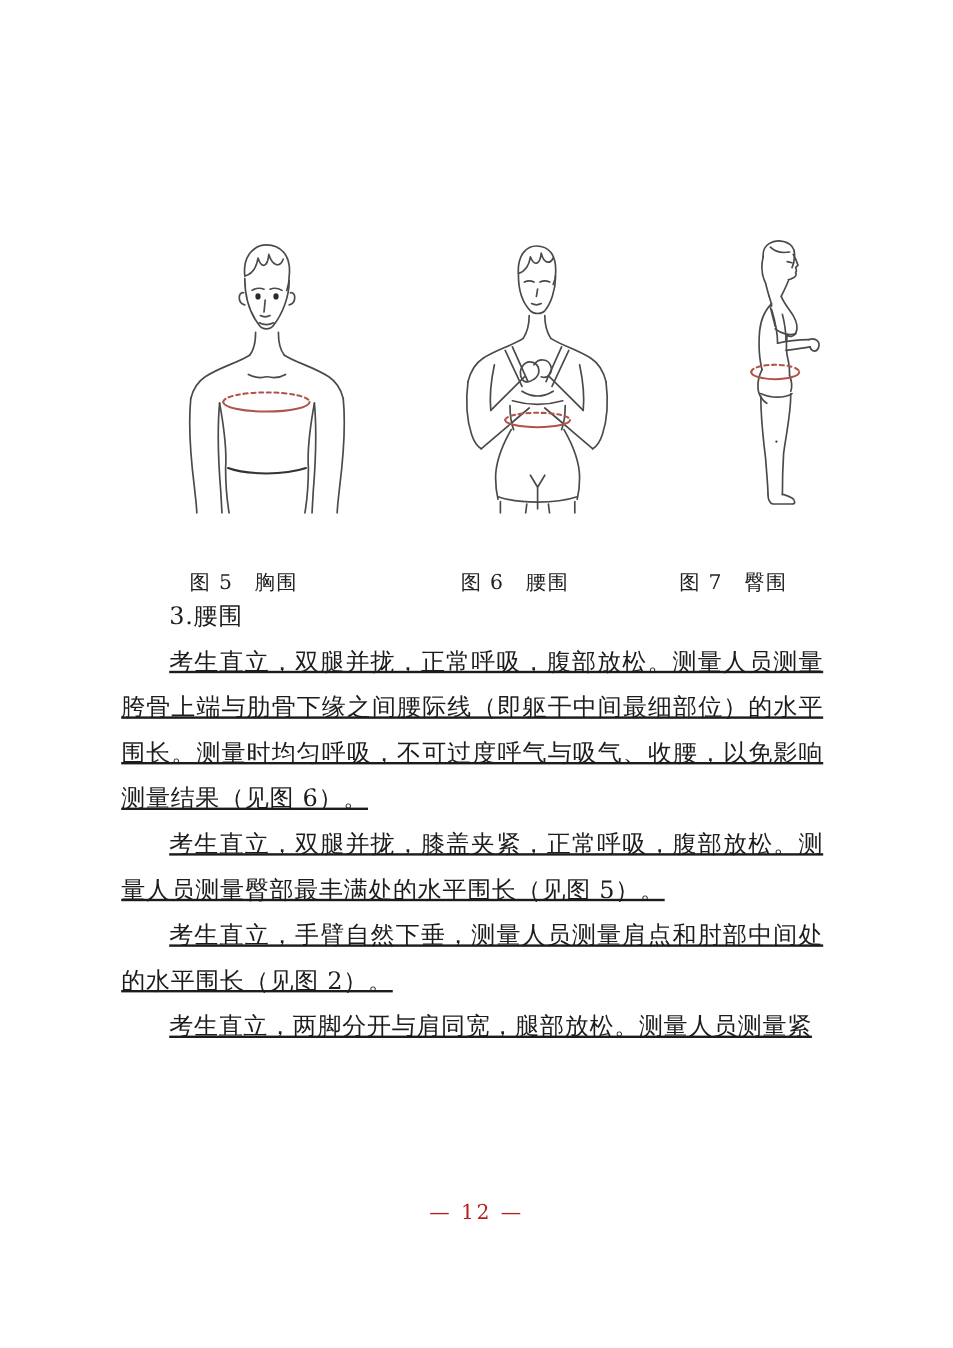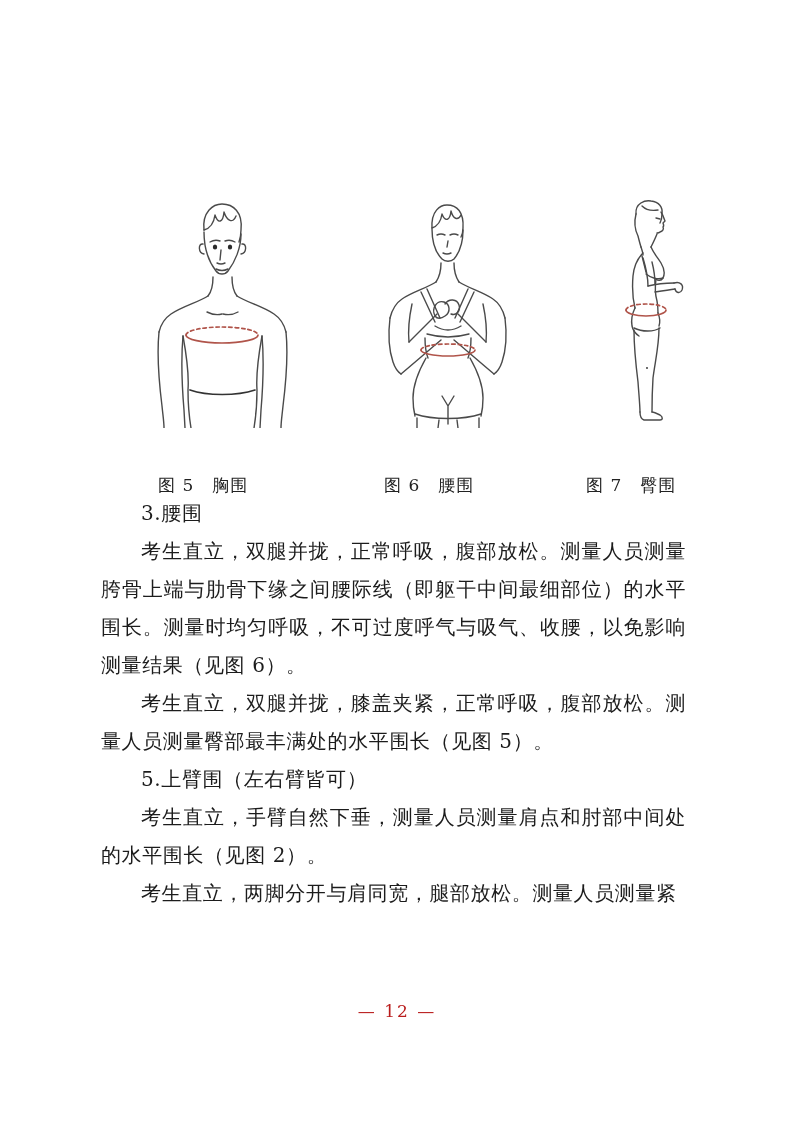--- a/index.html
+++ b/index.html
@@ -19,28 +19,28 @@
   }
   .fig .fill{fill:#2b2b2b;stroke:none;}
   .fig .red{stroke:#b0544a;stroke-width:1.7;}
   .fig .red-dash{stroke:#b0544a;stroke-width:1.7;stroke-dasharray:3.4,3;}
   .fig .dark{stroke:#333333;stroke-width:1.7;}
   .captions{position:absolute;top:474px;left:0;width:794px;height:26px;
     font-size:17px;color:#222;padding-left:48px;}
   .cap{position:absolute;top:0;white-space:pre;letter-spacing:1px;}
   .cap1{left:158px;}
   .cap2{left:368px;margin-left:16px;}
-  .cap3{left:566px;margin-left:20px;}
+  .cap3{left:566px;}
   .body-text{
     position:absolute;left:101px;top:494px;width:585px;
     font-size:20px;line-height:38px;letter-spacing:0.6px;
   }
   .body-text p{margin:0;padding:0;}
   .heading{text-indent:2em;text-align:left;}
-  .para{text-indent:2em;text-align:justify;text-justify:inter-ideograph;}
+  .para{text-indent:2em;text-align:justify;text-justify:inter-ideograph;text-decoration:underline;}
   .footer{
     position:absolute;left:0;top:1001px;width:794px;
     text-align:center;font-size:17px;color:#b91c1c;letter-spacing:2px;
   }
 </style>
 </head>
 <body>
 
 <div class="page">
 
@@ -154,20 +154,19 @@
   <div class="captions">
     <span class="cap cap1">图 5　胸围</span>
     <span class="cap cap2">图 6　腰围</span>
     <span class="cap cap3">图 7　臀围</span>
   </div>
 
   <div class="body-text">
     <p class="heading">3.腰围</p>
     <p class="para">考生直立，双腿并拢，正常呼吸，腹部放松。测量人员测量胯骨上端与肋骨下缘之间腰际线（即躯干中间最细部位）的水平围长。测量时均匀呼吸，不可过度呼气与吸气、收腰，以免影响测量结果（见图 6）。</p>
     <p class="para">考生直立，双腿并拢，膝盖夹紧，正常呼吸，腹部放松。测量人员测量臀部最丰满处的水平围长（见图 5）。</p>
-    <p class="heading">5.上臂围（左右臂皆可）</p>
     <p class="para">考生直立，手臂自然下垂，测量人员测量肩点和肘部中间处的水平围长（见图 2）。</p>
     <p class="para">考生直立，两脚分开与肩同宽，腿部放松。测量人员测量紧</p>
   </div>
 
   <div class="footer">— 12 —</div>
 
 </div>
 
 </body></html>

